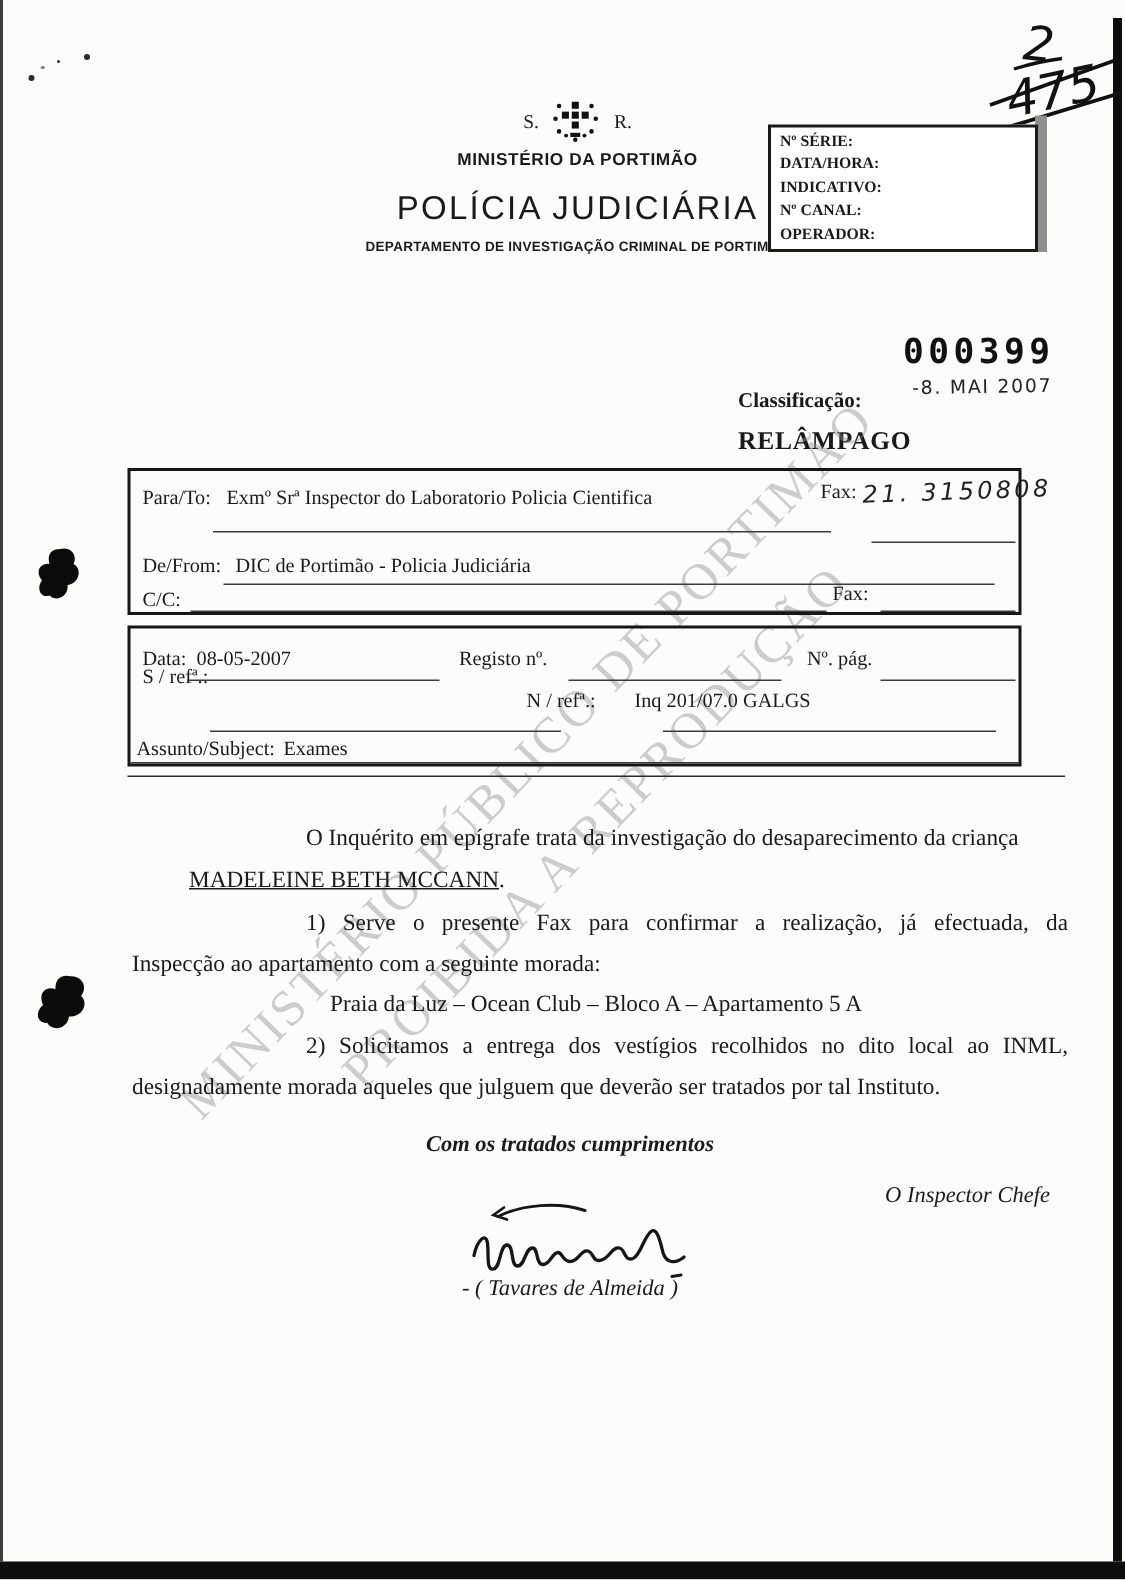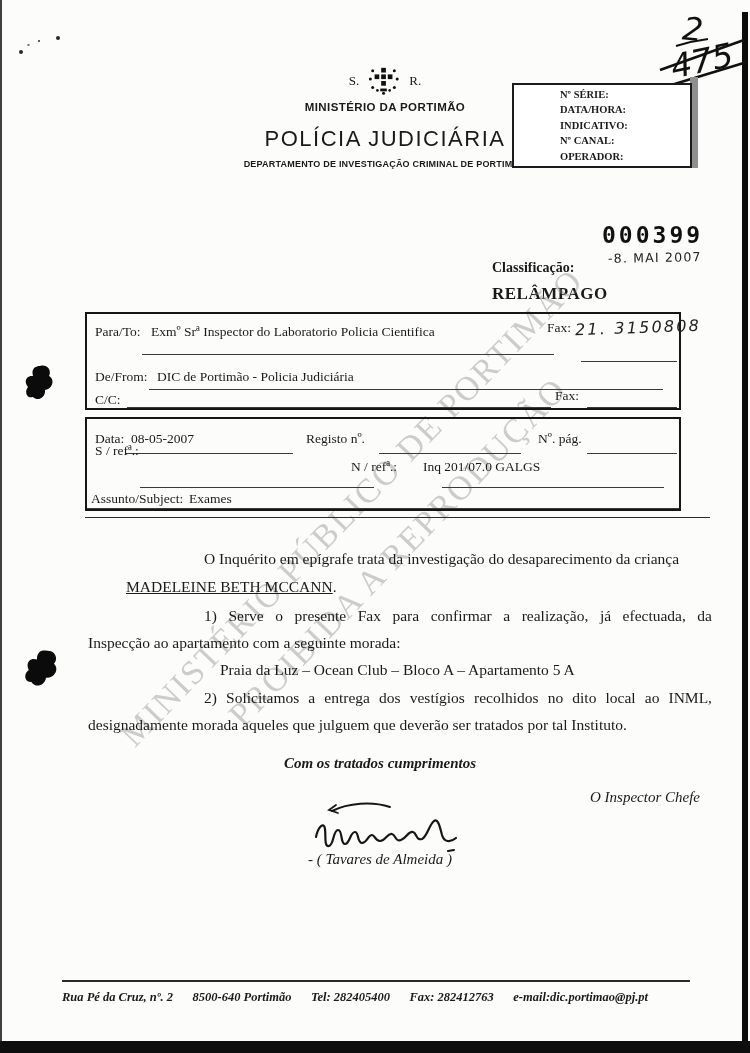--- a/index.html
+++ b/index.html
@@ -15,21 +15,21 @@
 
   
   .header-center{left:150px;top:66px;width:470px;text-align:center;}
   .crest-row{display:flex;align-items:center;justify-content:center;gap:9px;font-size:13px;}
   .ministry{margin-top:5px;font-family:"Liberation Sans",sans-serif;font-size:11.5px;font-weight:bold;letter-spacing:.4px;}
   .org{margin-top:13px;font-family:"Liberation Sans",sans-serif;font-size:22px;letter-spacing:1.5px;}
   .dept{margin-top:7px;font-family:"Liberation Sans",sans-serif;font-size:9px;font-weight:bold;letter-spacing:.2px;}
   .meta-gray{left:690px;top:77px;width:8px;height:91px;background:#8f8f8f;}
   .meta-box{left:512px;top:83px;width:180px;height:85px;border:2px solid #1b1b1b;background:#fff;
             box-sizing:border-box;padding:2px 0 0 6px;}
-  .meta-row{font-size:10.5px;font-weight:bold;line-height:15.4px;margin-left:40px;}
+  .meta-row{font-size:10.5px;font-weight:bold;line-height:15.4px;}
 
   
   .fax-title{left:330px;top:205px;font-size:50px;font-weight:bold;letter-spacing:5px;}
   .stamp-number{left:602px;top:222px;font-family:"DejaVu Sans Mono",monospace;font-size:23px;font-weight:bold;letter-spacing:3px;color:#111;}
   .stamp-date{left:608px;top:250px;font-family:"DejaVu Sans",sans-serif;font-size:12.5px;letter-spacing:1.2px;color:#222;transform:rotate(-1deg);}
   .class-label{left:492px;top:260px;font-size:14px;font-weight:bold;}
   .class-value{left:492px;top:284px;font-size:17px;font-weight:bold;letter-spacing:.5px;}
 
   
   .doc-box{border:2px solid #161616;box-sizing:border-box;}
@@ -192,23 +192,14 @@
   <div class="abs center-block closing">Com os tratados cumprimentos</div>
   <div class="abs center-block sig-title">O Inspector Chefe</div>
   <svg class="abs" style="left:298px;top:799px;" width="175" height="60" viewBox="0 0 175 60">
     <path d="M34 12 C 50 4, 74 2, 92 8" stroke="#161616" stroke-width="2" fill="none" stroke-linecap="round"></path>
     <path d="M40 14 L31 11 L38 6" stroke="#161616" stroke-width="1.8" fill="none" stroke-linecap="round"></path>
     <path d="M18 38 C 20 28 26 22 27 30 C 28 38 26 48 31 47 C 36 46 35 31 40 31 C 45 31 42 45 47 45 C 52 45 52 33 57 33 C 61 33 59 44 64 44 C 69 44 70 36 74 36 C 77 36 77 42 82 42 C 88 42 89 34 94 35 C 98 36 97 43 103 41 C 109 39 110 32 115 33 C 119 34 118 42 124 40 C 129 38 131 26 136 22 C 140 19 142 28 144 36 C 146 43 152 44 158 39" stroke="#161616" stroke-width="2.2" fill="none" stroke-linecap="round"></path>
     <path d="M150 52 L156 51" stroke="#161616" stroke-width="2" fill="none" stroke-linecap="round"></path>
   </svg>
   <div class="abs center-block sig-name">- ( Tavares de Almeida )</div>
 
-  <div class="abs footer">
-    <div class="footer-row">
-      <span>Rua Pé da Cruz, nº. 2</span>
-      <span>8500-640  Portimão</span>
-      <span>Tel: 282405400</span>
-      <span>Fax: 282412763</span>
-      <span>e-mail:dic.portimao@pj.pt</span>
-    </div>
-  </div>
 
 </div>
 
 </body></html>

